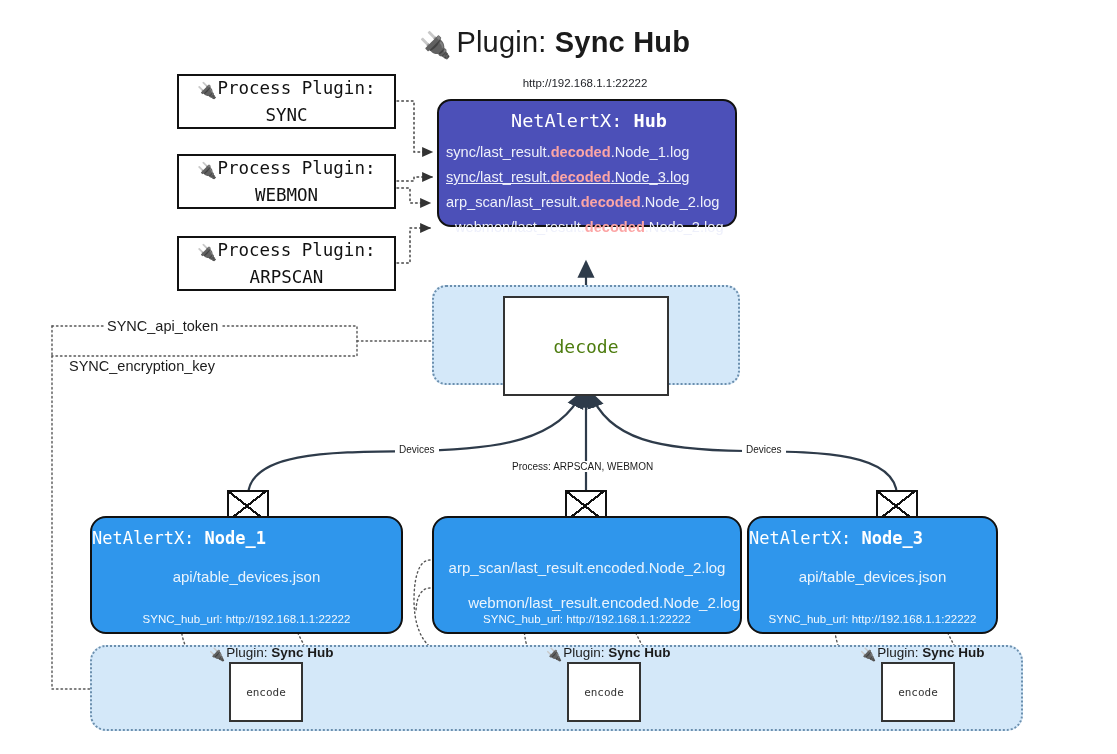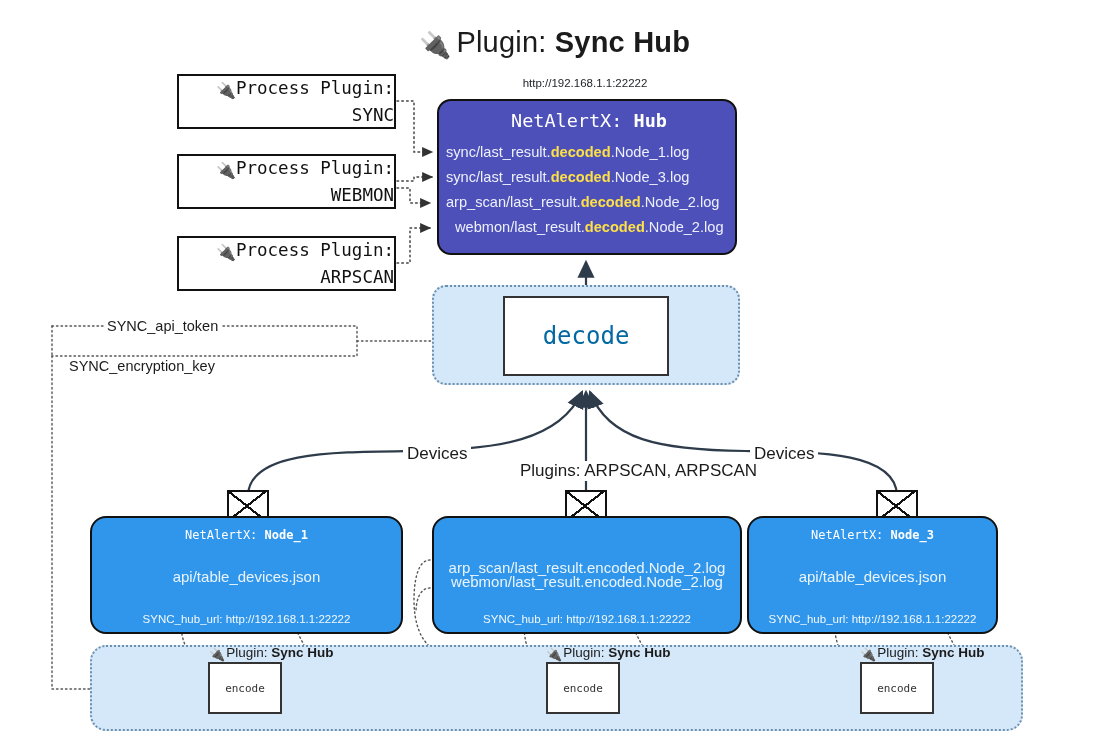--- a/index.html
+++ b/index.html
@@ -13,73 +13,73 @@
   .title .plug{font-size:26px;vertical-align:-2px;margin-right:4px;}
   .title b{font-weight:bold;}
 
   .hub-url{position:absolute;left:435px;top:77px;width:300px;text-align:center;
            font-size:11.5px;color:#23252a;}
 
   
   .pbox{position:absolute;border:2.2px solid #111;background:#fff;box-sizing:border-box;
         font-family:"DejaVu Sans Mono","Liberation Mono",monospace;
         font-size:17.5px;line-height:25px;text-align:center;color:#111;
-        display:flex;flex-direction:column;align-items:flex-end;justify-content:center;}
+        display:flex;flex-direction:column;align-items:center;justify-content:center;}
   .pbox .l1{white-space:nowrap;}
   .pbox .l1 .plug{font-family:"DejaVu Sans",sans-serif;font-size:16px;vertical-align:-2px;}
 
   
-  .hub{position:absolute;left:437px;top:99px;width:300px;height:156px;
+  .hub{position:absolute;left:437px;top:99px;width:300px;height:128px;
        background:#4c50b8;border:2.4px solid #111;border-radius:14px;box-sizing:border-box;}
   .hub .hl{position:absolute;left:0;top:9px;width:300px;text-align:center;color:#fff;
            font-family:"DejaVu Sans Mono","Liberation Mono",monospace;font-size:18.5px;}
   .hub .hl b{font-weight:bold;}
   .hub .row{position:absolute;left:7px;width:293px;color:#eef0fb;font-size:14.6px;
             white-space:nowrap;text-align:left;}
-  .hub .row b{font-weight:bold;color:#fde047;}
-  .hub .r0{top:43px;} .hub .r1{top:68px;} .hub .r2{top:93px;} .hub .r3{top:118px;margin-left:9px;}
+  .hub .row b{font-weight:bold;color:#fca5a5;}
+  .hub .r0{top:43px;} .hub .r1{top:68px;text-decoration:underline;} .hub .r2{top:93px;} .hub .r3{top:118px;margin-left:9px;}
 
   
   .decwrap{position:absolute;left:432px;top:285px;width:308px;height:100px;
            background:#d4e8f9;border:2px dotted #6b8fae;border-radius:14px;box-sizing:border-box;}
-  .decbox{position:absolute;left:503px;top:296px;width:166px;height:80px;background:#fff;
+  .decbox{position:absolute;left:503px;top:296px;width:166px;height:100px;background:#fff;
           border:2.2px solid #333;box-sizing:border-box;display:flex;align-items:center;
           justify-content:center;font-family:"DejaVu Sans Mono","Liberation Mono",monospace;
-          font-size:24px;color:#0369a1;}
+          font-size:18px;color:#4d7c0f;}
 
   
   .tok{position:absolute;font-size:14.5px;color:#1b1b1b;background:#fff;padding:0 3px;white-space:nowrap;}
 
   
-  .elab{position:absolute;font-size:17px;color:#1b1b1b;background:#fff;padding:0 4px;white-space:nowrap;margin-left:8px;}
+  .elab{position:absolute;font-size:10px;color:#1b1b1b;background:#fff;padding:0 4px;white-space:nowrap;}
 
   
   .node{position:absolute;top:516px;height:118px;background:#2f96ec;border:2.4px solid #111;
         border-radius:16px;box-sizing:border-box;}
-  .node .nl{position:absolute;left:0;top:10px;width:100%;text-align:center;color:#fff;
-            font-family:"DejaVu Sans Mono","Liberation Mono",monospace;font-size:12px;white-space:nowrap;}
+  .node .nl{position:absolute;left:0;top:10px;width:100%;color:#fff;
+            font-family:"DejaVu Sans Mono","Liberation Mono",monospace;font-size:17px;white-space:nowrap;}
   .node .nl b{font-weight:bold;}
   .node .nrow{position:absolute;left:0;width:100%;text-align:center;color:#eaf4fd;
               font-size:15px;white-space:nowrap;}
   .node .hub-url-s{position:absolute;left:0;bottom:7px;width:100%;text-align:center;
                    color:#f2f8fe;font-size:11.5px;white-space:nowrap;}
 
   
   .env{position:absolute;width:42px;height:34px;background:#fff;border:2.2px solid #111;
        box-sizing:border-box;}
   .env:before,.env:after{content:"";position:absolute;left:-1px;top:-1px;width:100%;height:100%;}
   .env:before{background:linear-gradient(to bottom right,transparent calc(50% - 1.1px),#111 calc(50% - 1.1px),#111 calc(50% + 1.1px),transparent calc(50% + 1.1px));}
   .env:after{background:linear-gradient(to bottom left,transparent calc(50% - 1.1px),#111 calc(50% - 1.1px),#111 calc(50% + 1.1px),transparent calc(50% + 1.1px));}
 
   
   .band{position:absolute;left:90px;top:645px;width:933px;height:86px;background:#d4e8f9;
         border:2px dotted #6b8fae;border-radius:16px;box-sizing:border-box;}
-  .encbox{position:absolute;width:74px;height:52px;top:662px;background:#fff;border:2.2px solid #333;
+  .encbox{position:absolute;width:74px;height:60px;top:662px;background:#fff;border:2.2px solid #333;
           box-sizing:border-box;display:flex;align-items:center;justify-content:center;
-          font-family:"DejaVu Sans Mono","Liberation Mono",monospace;font-size:11px;color:#333;}
+          font-family:"DejaVu Sans Mono","Liberation Mono",monospace;font-size:11px;color:#333;margin-left:21px;}
   .enclab{position:absolute;top:645px;font-size:13.5px;white-space:nowrap;color:#1b1b1b;margin-left:24px;}
   .enclab b{font-weight:bold;}
   .enclab .plug{font-size:13px;vertical-align:-2px;margin-right:1px;}
 </style>
 </head>
 <body>
 
 <div id="stage">
 
   <svg id="edges" viewBox="0 0 1117 754">
@@ -165,38 +165,38 @@
   </div>
 
   <div class="decwrap"></div>
   <div class="decbox">decode</div>
 
   <div class="tok" style="left:104px;top:318px;">SYNC_api_token</div>
   <div class="tok" style="left:66px;top:358px;">SYNC_encryption_key</div>
 
   <div class="elab" style="left:395px;top:444px;">Devices</div>
   <div class="elab" style="left:742px;top:444px;">Devices</div>
-  <div class="elab" style="left:508px;top:461px;">Plugins: ARPSCAN, ARPSCAN</div>
+  <div class="elab" style="left:508px;top:461px;">Process: ARPSCAN, WEBMON</div>
 
   <div class="env" style="left:227px;top:490px;"></div>
   <div class="env" style="left:565px;top:490px;"></div>
   <div class="env" style="left:876px;top:490px;"></div>
 
   <div class="node" style="left:90px;width:313px;">
     <div class="nl">
       <span>NetAlertX:</span>
       <b>Node_1</b>
     </div>
     <div class="nrow" style="top:50px;">api/table_devices.json</div>
     <div class="hub-url-s">SYNC_hub_url: http://192.168.1.1:22222</div>
   </div>
 
   <div class="node" style="left:432px;width:310px;">
     <div class="nrow" style="top:41px;">arp_scan/last_result.encoded.Node_2.log</div>
-    <div class="nrow" style="top:55px;">webmon/last_result.encoded.Node_2.log</div>
+    <div class="nrow" style="top:76px;text-align:right;">webmon/last_result.encoded.Node_2.log</div>
     <div class="hub-url-s">SYNC_hub_url: http://192.168.1.1:22222</div>
   </div>
 
   <div class="node" style="left:747px;width:251px;">
     <div class="nl">
       <span>NetAlertX:</span>
       <b>Node_3</b>
     </div>
     <div class="nrow" style="top:50px;">api/table_devices.json</div>
     <div class="hub-url-s">SYNC_hub_url: http://192.168.1.1:22222</div>

